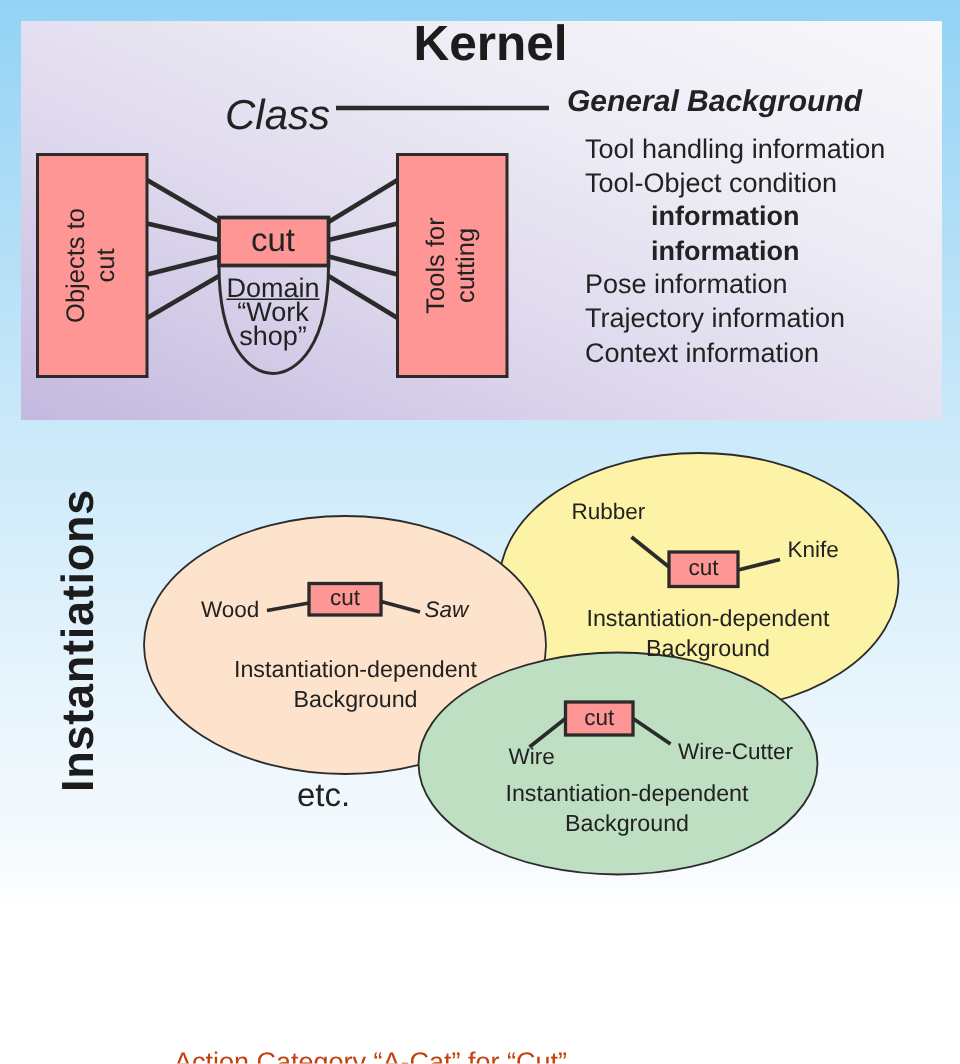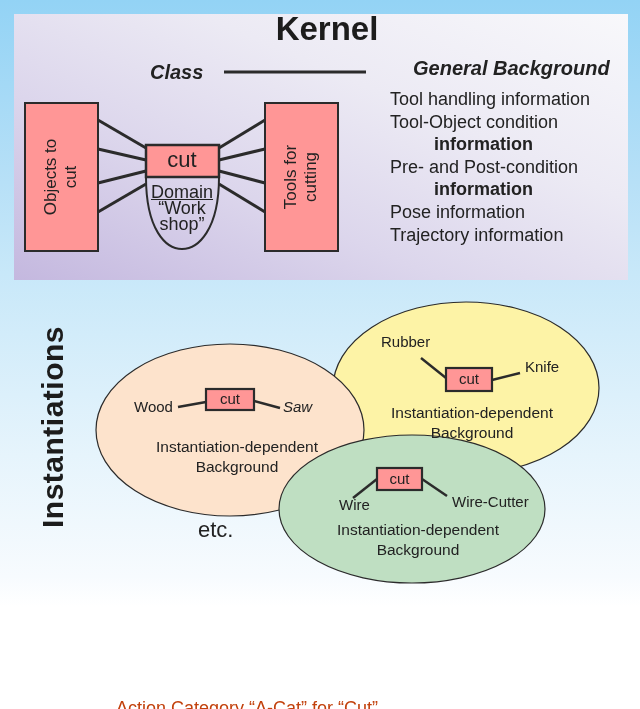--- a/index.html
+++ b/index.html
@@ -12,22 +12,22 @@
   .slide-bg {
     position: absolute; left: 0; top: 0; width: 640px; height: 607px;
     background: linear-gradient(to bottom, #93d3f5 0%, #b7e0f7 30%, #c8e8f9 45%, #e6f4fc 75%, #f7fbfe 95%, #ffffff 100%);
   }
   .kernel-panel {
     position: absolute; left: 14px; top: 14px; width: 614px; height: 266px;
     background: linear-gradient(to top right, #c4b8df 0%, #dcd6ec 35%, #eceaf4 65%, #f8f8fb 100%);
   }
   .abs { position: absolute; }
   .kernel-title { left: 0; width: 654px; top: 10px; text-align: center; font-size: 33px; font-weight: bold; color: #1c1c1c; }
-  .class-label { left: 150px; top: 61px; font-size: 20px; font-weight: bold; font-style: italic; color: #222; }
-  .gb-label { left: 378px; top: 57px; font-size: 20px; font-weight: bold; font-style: italic; color: #222; margin-left: 35px; }
+  .class-label { left: 150px; top: 61px; font-size: 28px; font-weight: normal; font-style: italic; color: #222; }
+  .gb-label { left: 378px; top: 57px; font-size: 20px; font-weight: bold; font-style: italic; color: #222; }
   .gb-list { left: 390px; top: 88px; font-size: 18px; line-height: 22.6px; color: #222; }
   .gb-list div.indent { padding-left: 44px; font-weight: bold; }
   svg.diagram { position: absolute; left: 0; top: 0; }
   .vtext {
     position: absolute; font-size: 17px; color: #222; text-align: center; line-height: 20px;
     transform: rotate(-90deg); transform-origin: center center; white-space: nowrap;
   }
   .cut-big { left: 146px; top: 147px; width: 72px; text-align: center; font-size: 22px; color: #222; }
   .domain-text { left: 146px; top: 184px; width: 72px; text-align: center; font-size: 18px; line-height: 16px; color: #222; }
   .domain-text .u { text-decoration: underline; }
@@ -50,24 +50,24 @@
 <div class="kernel-panel"></div>
 
 <div class="abs kernel-title">Kernel</div>
 <div class="abs class-label">Class</div>
 <div class="abs gb-label">General Background</div>
 
 <div class="abs gb-list">
   <div>Tool handling information</div>
   <div>Tool-Object condition</div>
   <div class="indent">information</div>
-  <div>Pre- and Post-condition</div>
   <div class="indent">information</div>
   <div>Pose information</div>
   <div>Trajectory information</div>
+  <div>Context information</div>
 </div>
 
 <svg class="diagram" width="640" height="709">
 
   <line x1="224" y1="72" x2="366" y2="72" stroke="#2b2b2b" stroke-width="3"></line>
 
   <rect x="25" y="103" width="73" height="148" fill="#ff9696" stroke="#2b2b2b" stroke-width="2"></rect>
 
   <rect x="265" y="103" width="73" height="148" fill="#ff9696" stroke="#2b2b2b" stroke-width="2"></rect>
 

